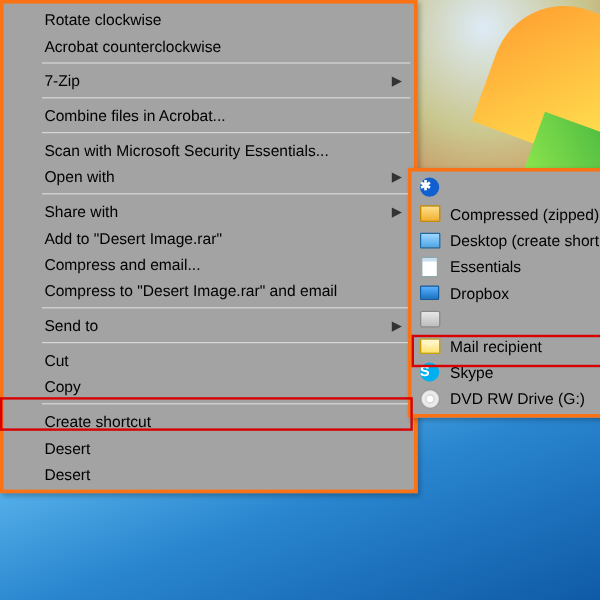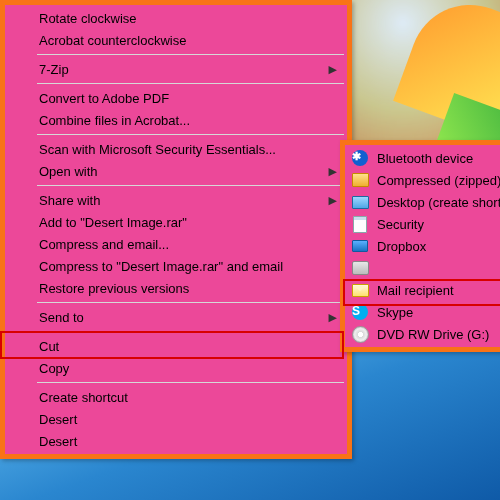--- a/index.html
+++ b/index.html
@@ -6,21 +6,21 @@
   
   .desktop{position:absolute;inset:0;
     background:linear-gradient(160deg,#0f5aa7 0%,#2a86cf 35%,#64bdf1 55%,#2a86cf 75%,#0f5aa7 100%)}
   .orb{position:absolute;width:380px;height:380px;border-radius:50%;
     background:radial-gradient(circle at 35% 35%,rgba(255,255,255,.85) 0%,rgba(255,220,120,.75) 25%,rgba(255,130,30,.7) 45%,rgba(60,120,200,.4) 70%,rgba(0,0,0,0) 72%);
     left:270px;top:-110px;filter:blur(1px)}
   .leaf{position:absolute;border-radius:50% 0;}
   .l1{width:120px;height:120px;left:410px;top:5px;background:linear-gradient(135deg,#ff9a2e,#ffea55);transform:rotate(20deg)}
   .l2{width:120px;height:120px;left:430px;top:110px;background:linear-gradient(135deg,#2aa43a,#b4ff55);transform:rotate(110deg)}
   
-  .menu{position:absolute;background:#ec4899;border:5px solid #f97316;box-shadow:2px 2px 4px rgba(0,0,0,.25);padding:2px}
+  .menu{position:absolute;background:#a3a3a3;border:3px solid #f97316;box-shadow:2px 2px 4px rgba(0,0,0,.25);padding:2px}
   .menu.main{left:0;top:0;width:338px}
   .menu.sub{left:340px;top:140px;width:164px;padding:2px 0}
   .row{display:flex;align-items:center;height:22px;padding:0 28px 0 32px;position:relative;white-space:nowrap;overflow:hidden}
   .menu.sub .row{padding-right:4px}
   .row[data-interactable="true"]{cursor:default}
   .sep{height:1px;background:#d7d7d7;margin:3px 1px 3px 30px}
   .arrow{position:absolute;right:8px;top:5px;font-size:11px;color:#333}
   .icon{position:absolute;left:6px;top:2px;width:18px;height:18px;display:flex;align-items:center;justify-content:center;font-size:14px}
   .ico-folder{width:15px;height:12px;background:linear-gradient(#ffe08a,#f0b030);border:1px solid #c68a00;border-radius:1px}
   .ico-doc{width:12px;height:15px;background:#fff;border:1px solid #8aa;border-radius:1px;box-shadow:inset 0 3px 0 #cde}
@@ -52,23 +52,20 @@
     <div class="row" data-interactable="true">
       <span data-interactable="false">Acrobat counterclockwise</span>
     </div>
     <div class="sep" data-interactable="false"></div>
     <div class="row" data-interactable="true">
       <span data-interactable="false">7-Zip</span>
       <span class="arrow" data-interactable="false">▶</span>
     </div>
     <div class="sep" data-interactable="false"></div>
     <div class="row" data-interactable="true">
-      <span data-interactable="false">Convert to Adobe PDF</span>
-    </div>
-    <div class="row" data-interactable="true">
       <span data-interactable="false">Combine files in Acrobat...</span>
     </div>
     <div class="sep" data-interactable="false"></div>
     <div class="row" data-interactable="true">
       <span data-interactable="false">Scan with Microsoft Security Essentials...</span>
     </div>
     <div class="row" data-interactable="true">
       <span data-interactable="false">Open with</span>
       <span class="arrow" data-interactable="false">▶</span>
     </div>
@@ -78,23 +75,20 @@
       <span class="arrow" data-interactable="false">▶</span>
     </div>
     <div class="row" data-interactable="true">
       <span data-interactable="false">Add to "Desert Image.rar"</span>
     </div>
     <div class="row" data-interactable="true">
       <span data-interactable="false">Compress and email...</span>
     </div>
     <div class="row" data-interactable="true">
       <span data-interactable="false">Compress to "Desert Image.rar" and email</span>
-    </div>
-    <div class="row" data-interactable="true">
-      <span data-interactable="false">Restore previous versions</span>
     </div>
     <div class="sep" data-interactable="false"></div>
     <div class="row" data-interactable="true">
       <span data-interactable="false">Send to</span>
       <span class="arrow" data-interactable="false">▶</span>
     </div>
     <div class="sep" data-interactable="false"></div>
     <div class="row" data-interactable="true">
       <span data-interactable="false">Cut</span>
     </div>
@@ -110,39 +104,38 @@
     </div>
     <div class="row" data-interactable="true">
       <span data-interactable="false">Desert</span>
     </div>
   </div>
 <div class="menu sub" id="sub-menu" data-interactable="true">
     <div class="row" data-interactable="true">
       <span class="icon" data-interactable="false">
         <span class="ico-bt">✱</span>
       </span>
-      <span data-interactable="false">Bluetooth device</span>
     </div>
     <div class="row" data-interactable="true">
       <span class="icon" data-interactable="false">
         <span class="ico-folder"></span>
       </span>
       <span data-interactable="false">Compressed (zipped) folder</span>
     </div>
     <div class="row" data-interactable="true">
       <span class="icon" data-interactable="false">
         <span class="ico-monitor"></span>
       </span>
       <span data-interactable="false">Desktop (create shortcut)</span>
     </div>
     <div class="row" data-interactable="true">
       <span class="icon" data-interactable="false">
         <span class="ico-doc"></span>
       </span>
-      <span data-interactable="false">Security</span>
+      <span data-interactable="false">Essentials</span>
     </div>
     <div class="row" data-interactable="true">
       <span class="icon" data-interactable="false">
         <span class="ico-box"></span>
       </span>
       <span data-interactable="false">Dropbox</span>
     </div>
     <div class="row" data-interactable="true">
       <span class="icon" data-interactable="false">
         <span class="ico-fax"></span>

